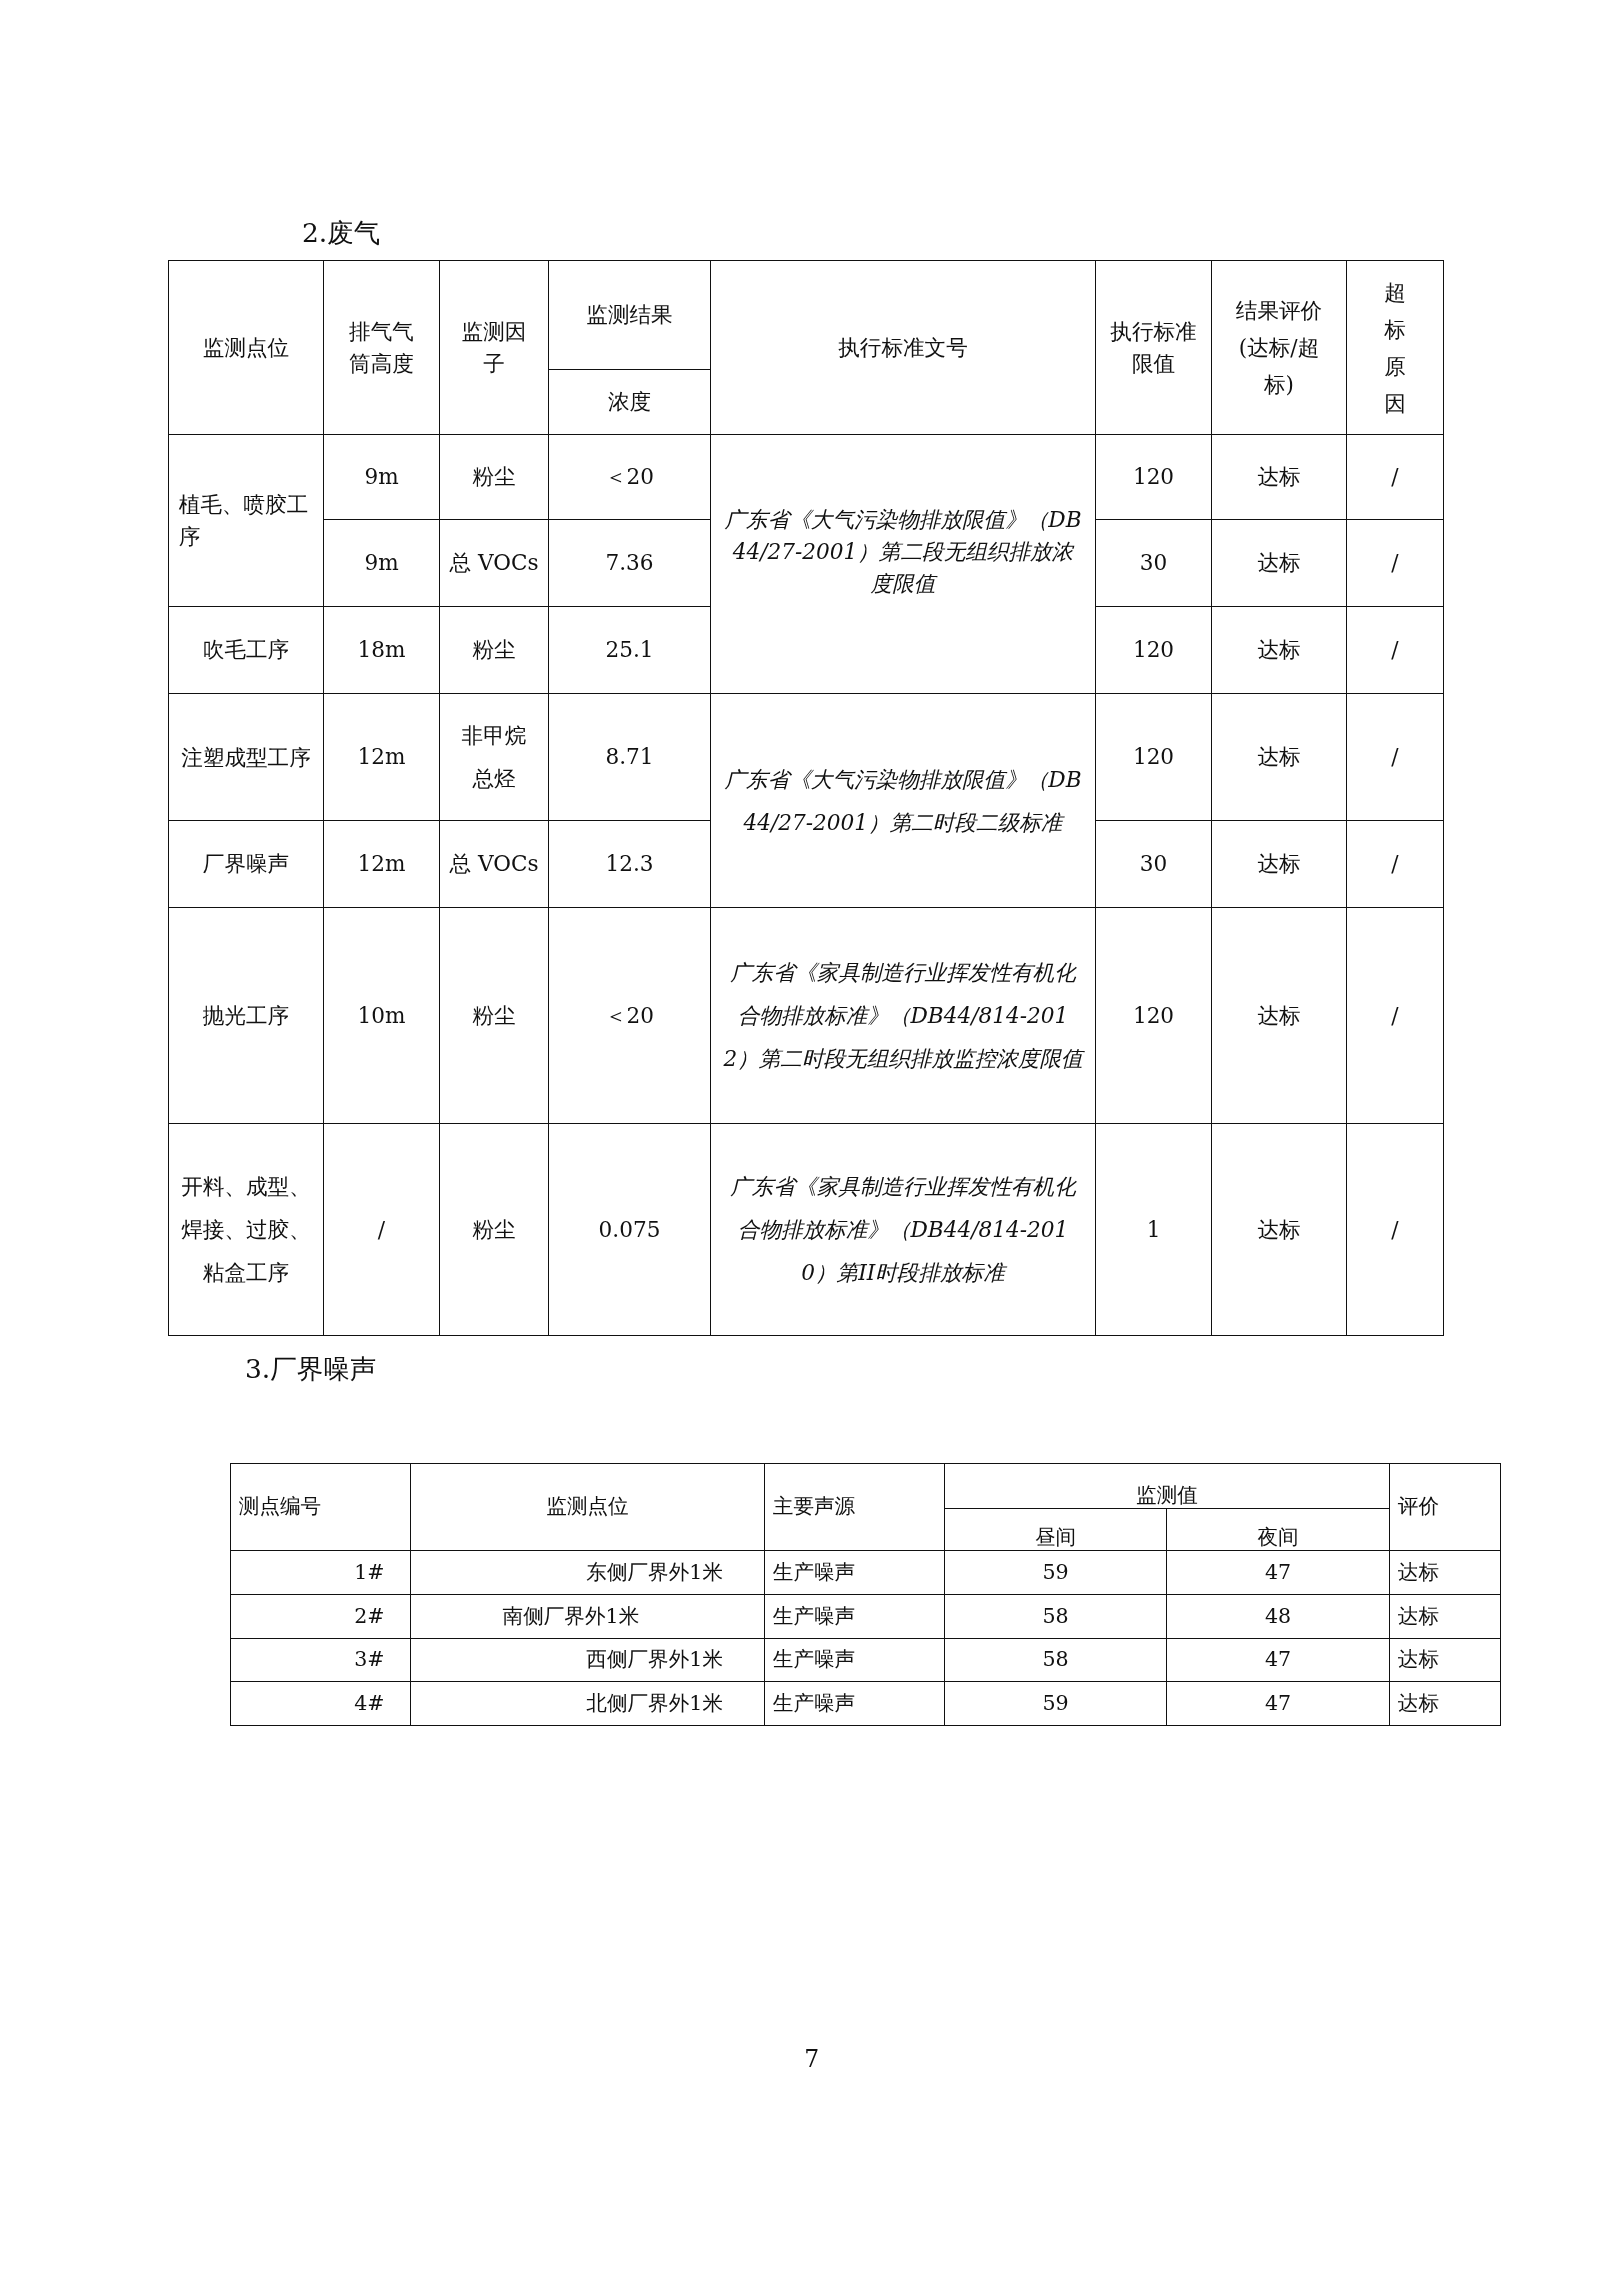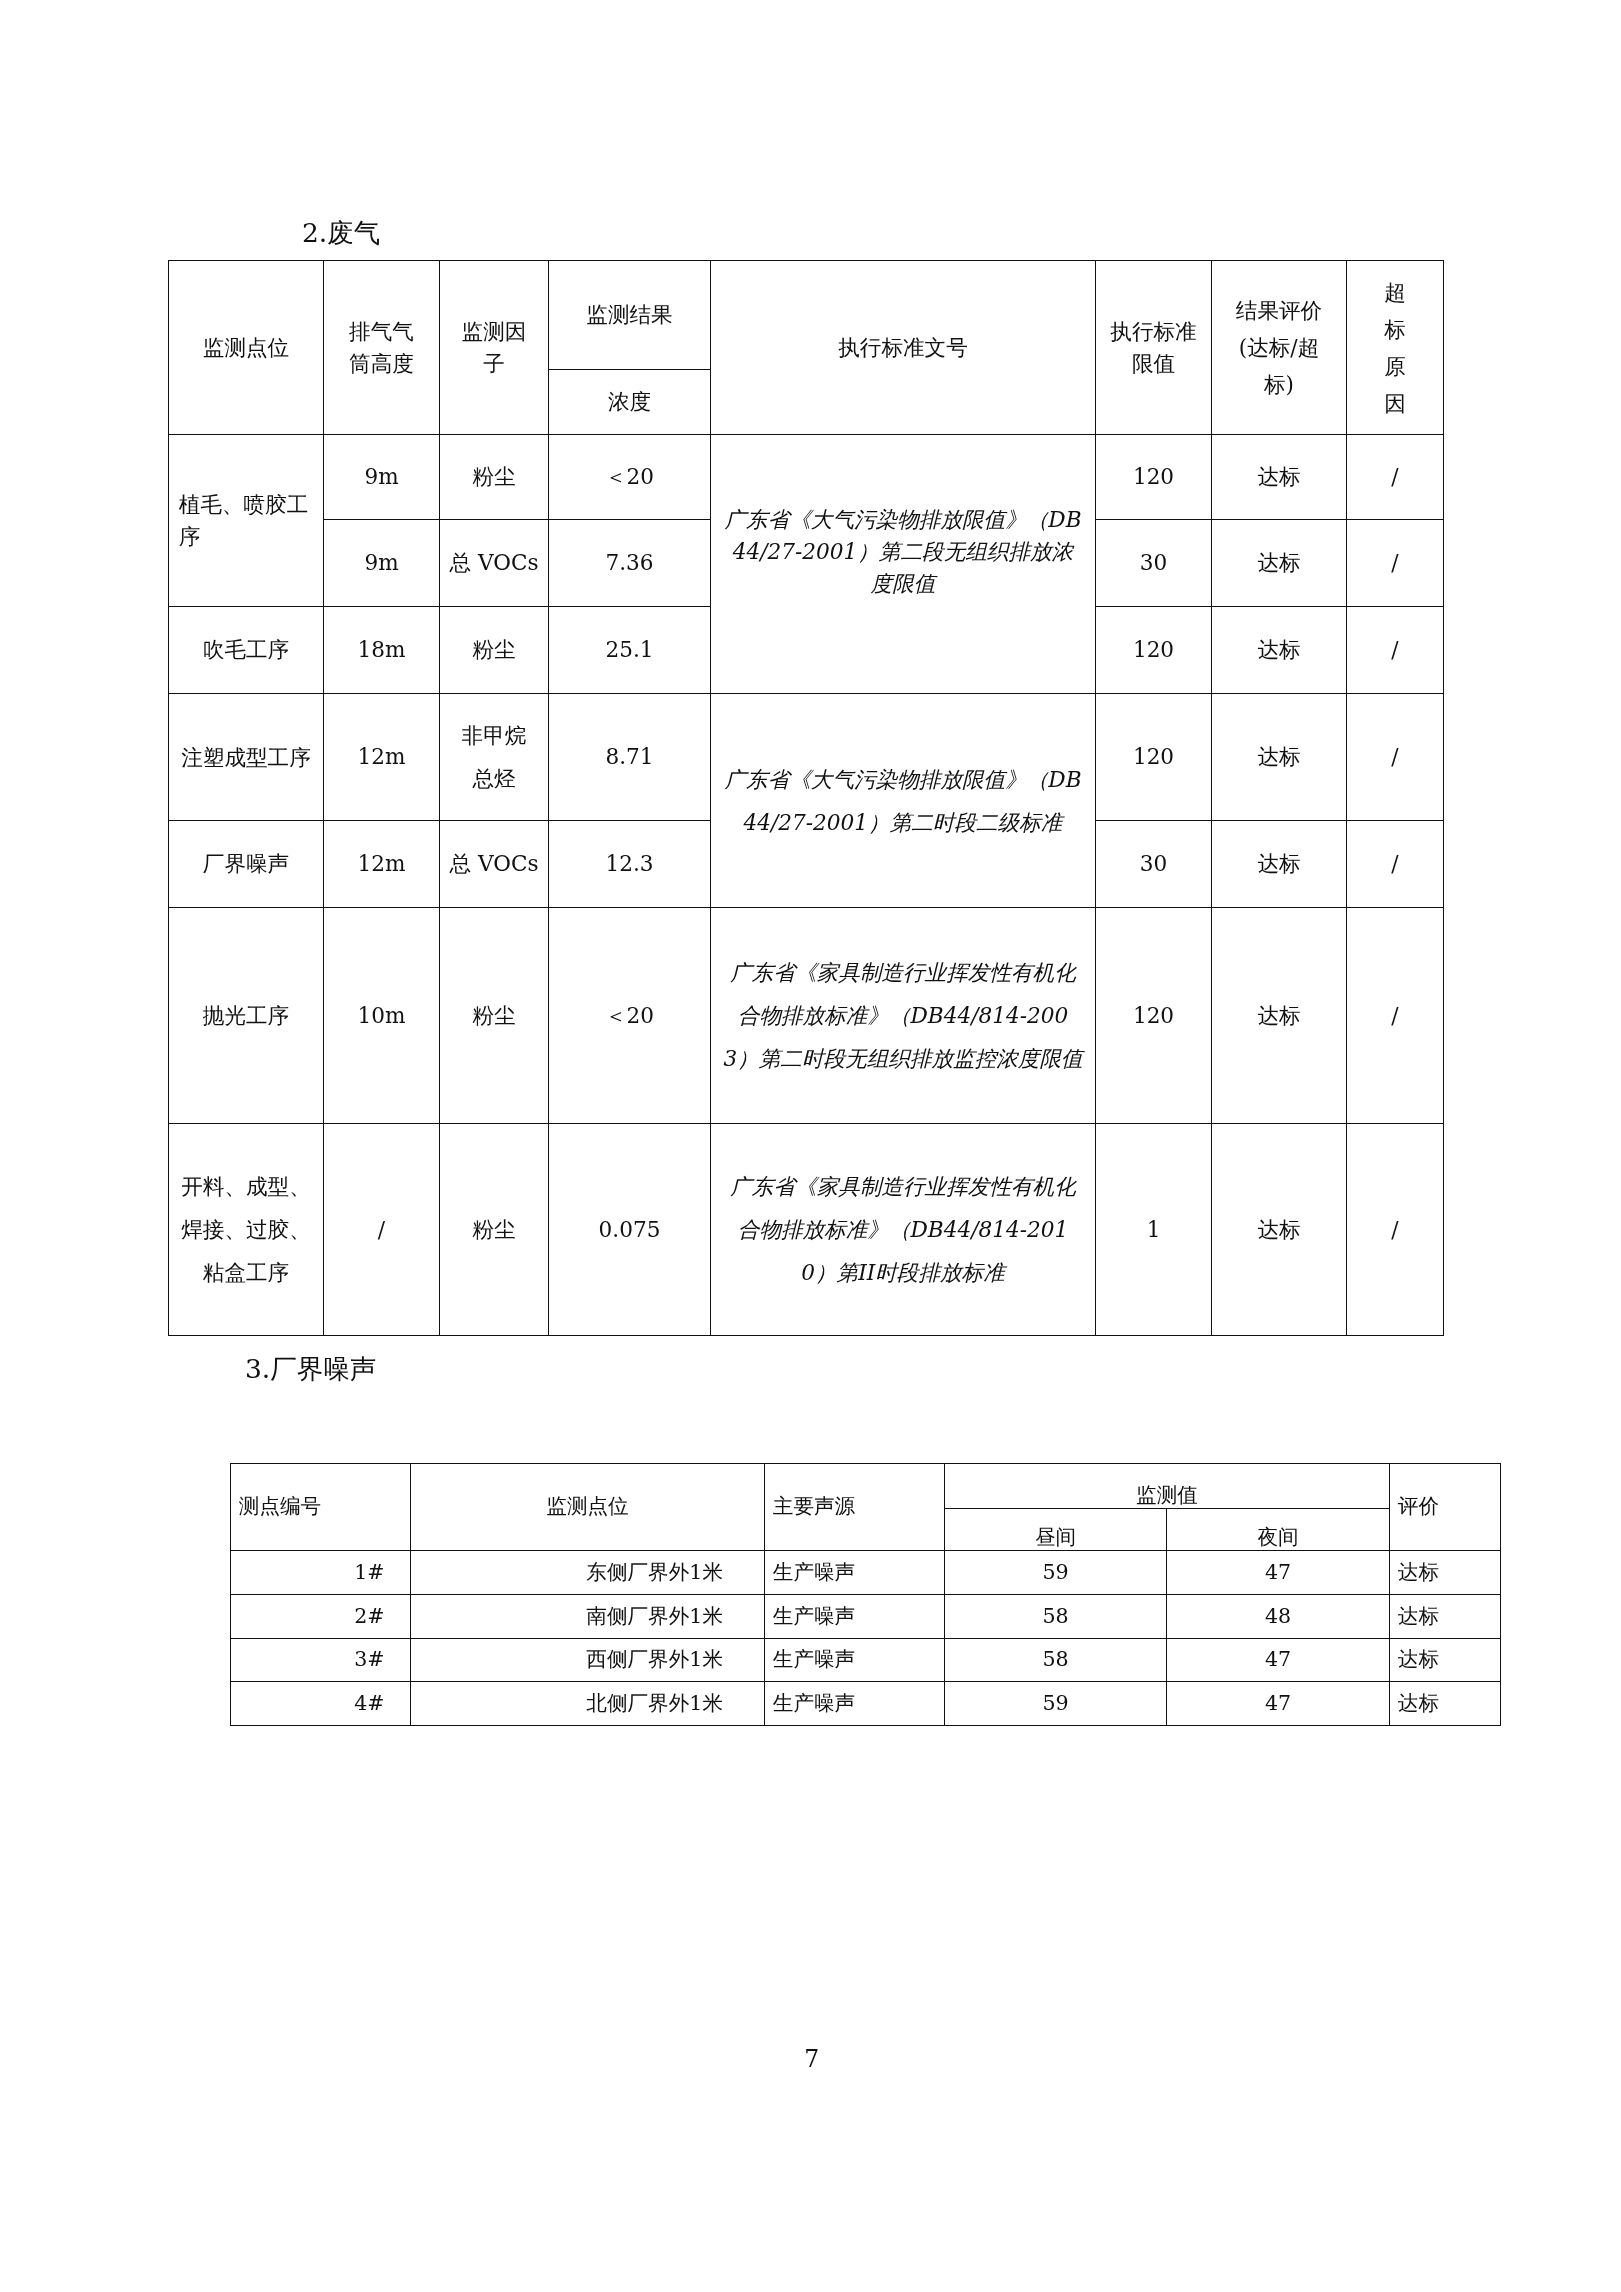--- a/index.html
+++ b/index.html
@@ -93,21 +93,21 @@
     <td>30</td>
     <td>达标</td>
     <td>/</td>
   </tr>
 
   <tr style="height:216px">
     <td>抛光工序</td>
     <td>10m</td>
     <td>粉尘</td>
     <td>＜20</td>
-    <td class="std" style="line-height:43px">广东省《家具制造行业挥发性有机化合物排放标准》（DB44/814-2003）第二时段无组织排放监控浓度限值</td>
+    <td class="std" style="line-height:43px">广东省《家具制造行业挥发性有机化合物排放标准》（DB44/814-2012）第二时段无组织排放监控浓度限值</td>
     <td>120</td>
     <td>达标</td>
     <td>/</td>
   </tr>
   <tr style="height:212px">
     <td style="padding:0 7.8px;line-height:43px">开料、成型、焊接、过胶、粘盒工序</td>
     <td>/</td>
     <td>粉尘</td>
     <td>0.075</td>
     <td class="std" style="line-height:43px">广东省《家具制造行业挥发性有机化合物排放标准》（DB44/814-2010）第II时段排放标准</td>
@@ -144,21 +144,21 @@
   <tr style="height:44px">
     <td class="right">1#</td>
     <td style="text-align:right;padding-right:41px">东侧厂界外1米</td>
     <td class="left">生产噪声</td>
     <td>59</td>
     <td>47</td>
     <td class="left">达标</td>
   </tr>
   <tr style="height:44px">
     <td class="right">2#</td>
-    <td style="text-align:right;padding-right:41px">南侧厂界外1米</td>
+    <td style="padding-right:41px">南侧厂界外1米</td>
     <td class="left">生产噪声</td>
     <td>58</td>
     <td>48</td>
     <td class="left">达标</td>
   </tr>
   <tr style="height:43px">
     <td class="right">3#</td>
     <td style="text-align:right;padding-right:41px">西侧厂界外1米</td>
     <td class="left">生产噪声</td>
     <td>58</td>

